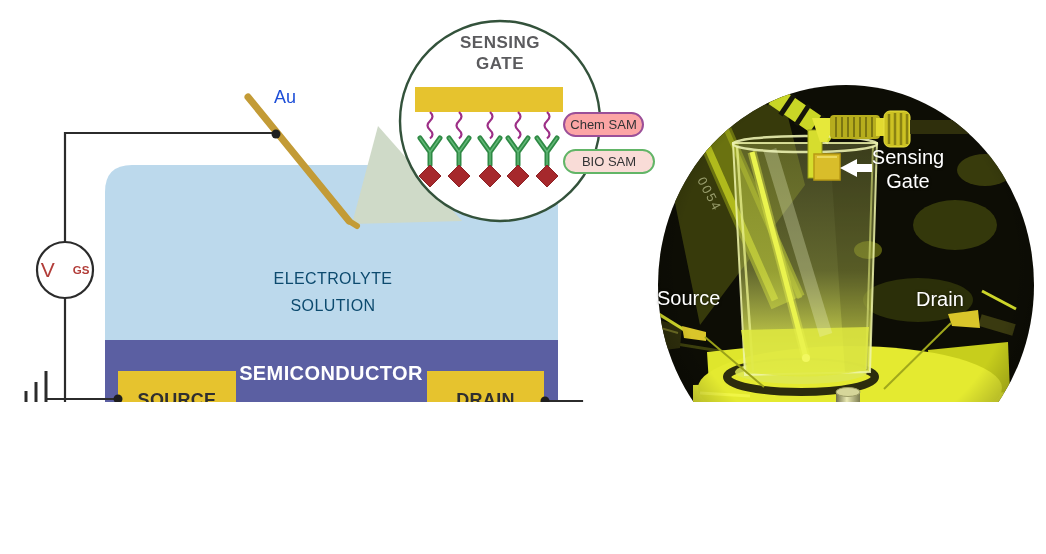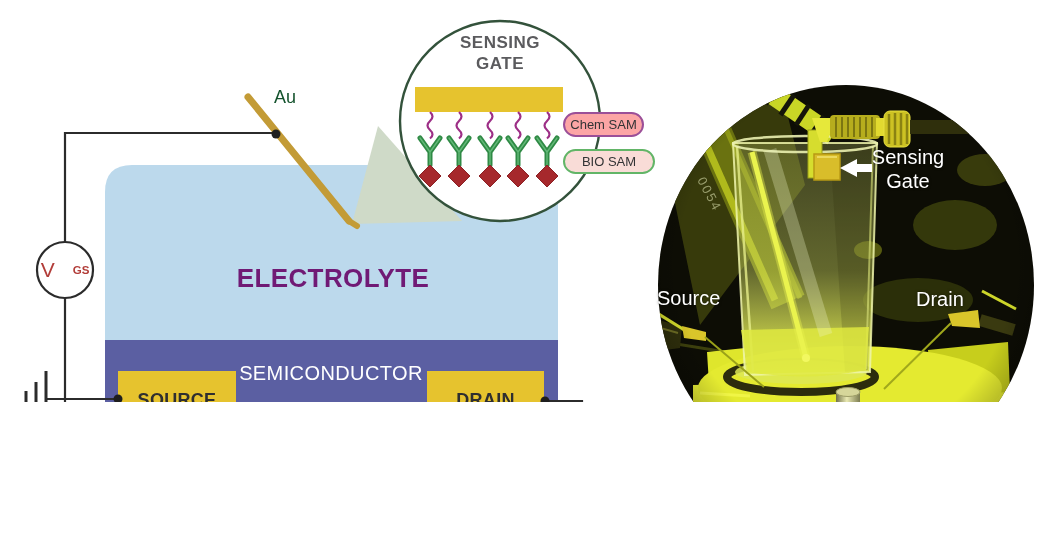--- a/index.html
+++ b/index.html
@@ -10,24 +10,24 @@
   .center{text-align:center;}
   .flexc{display:flex;align-items:center;justify-content:center;}
 
   .mag-title{left:440px;top:32px;width:120px;text-align:center;
     font-size:17px;font-weight:700;color:#5b5b5e;letter-spacing:.5px;line-height:21px;}
   .pill{position:absolute;z-index:3;display:flex;align-items:center;justify-content:center;
     font-size:13px;color:#333335;border-radius:13px;height:21px;font-weight:400;}
   .pill-chem{left:563px;top:112px;width:77px;background:#fca5a5;border:2px solid #9b4f98;}
   .pill-bio{left:563px;top:149px;width:88px;background:#f9dcd7;border:2px solid #62b567;}
 
-  .au{left:274px;top:87px;font-size:18px;color:#14532d;}
-  .electrolyte{left:233px;top:265px;width:200px;font-size:26px;color:#701a75;
-    line-height:27px;letter-spacing:.4px;font-weight:700;}
-  .semiconductor{left:231px;top:362px;width:200px;font-size:20px;font-weight:400;
+  .au{left:274px;top:87px;font-size:18px;color:#1d4ed8;}
+  .electrolyte{left:233px;top:265px;width:200px;font-size:16px;color:#0c4a6e;
+    line-height:27px;letter-spacing:.4px;font-weight:400;}
+  .semiconductor{left:231px;top:362px;width:200px;font-size:20px;font-weight:700;
     color:#ffffff;letter-spacing:.4px;}
   .pad-label{font-size:18px;font-weight:700;color:#2e2e30;letter-spacing:.3px;}
   .src{left:118px;top:371px;width:118px;height:59px;}
   .drn{left:427px;top:371px;width:117px;height:59px;}
   .substrate{left:231px;top:433px;width:200px;font-size:18px;font-weight:700;
     color:#303032;letter-spacing:.4px;}
 
   .vlabel{color:#b23d39;font-weight:400;}
   .vgs{left:37px;top:242px;width:56px;height:56px;font-size:21px;}
   .vds{left:295px;top:481px;width:46px;height:44px;font-size:19px;}
@@ -237,20 +237,21 @@
   <span>Chem SAM</span>
 </div>
 <div class="pill pill-bio">
   <span>BIO SAM</span>
 </div>
 
 <div class="lbl au">Au</div>
 
 <div class="lbl electrolyte center">
   <div>ELECTROLYTE</div>
+  <div>SOLUTION</div>
 </div>
 
 <div class="lbl semiconductor center">SEMICONDUCTOR</div>
 
 <div class="lbl flexc pad-label src">SOURCE</div>
 <div class="lbl flexc pad-label drn">DRAIN</div>
 
 
 <div class="lbl flexc vlabel vgs">
   <span>V</span>

